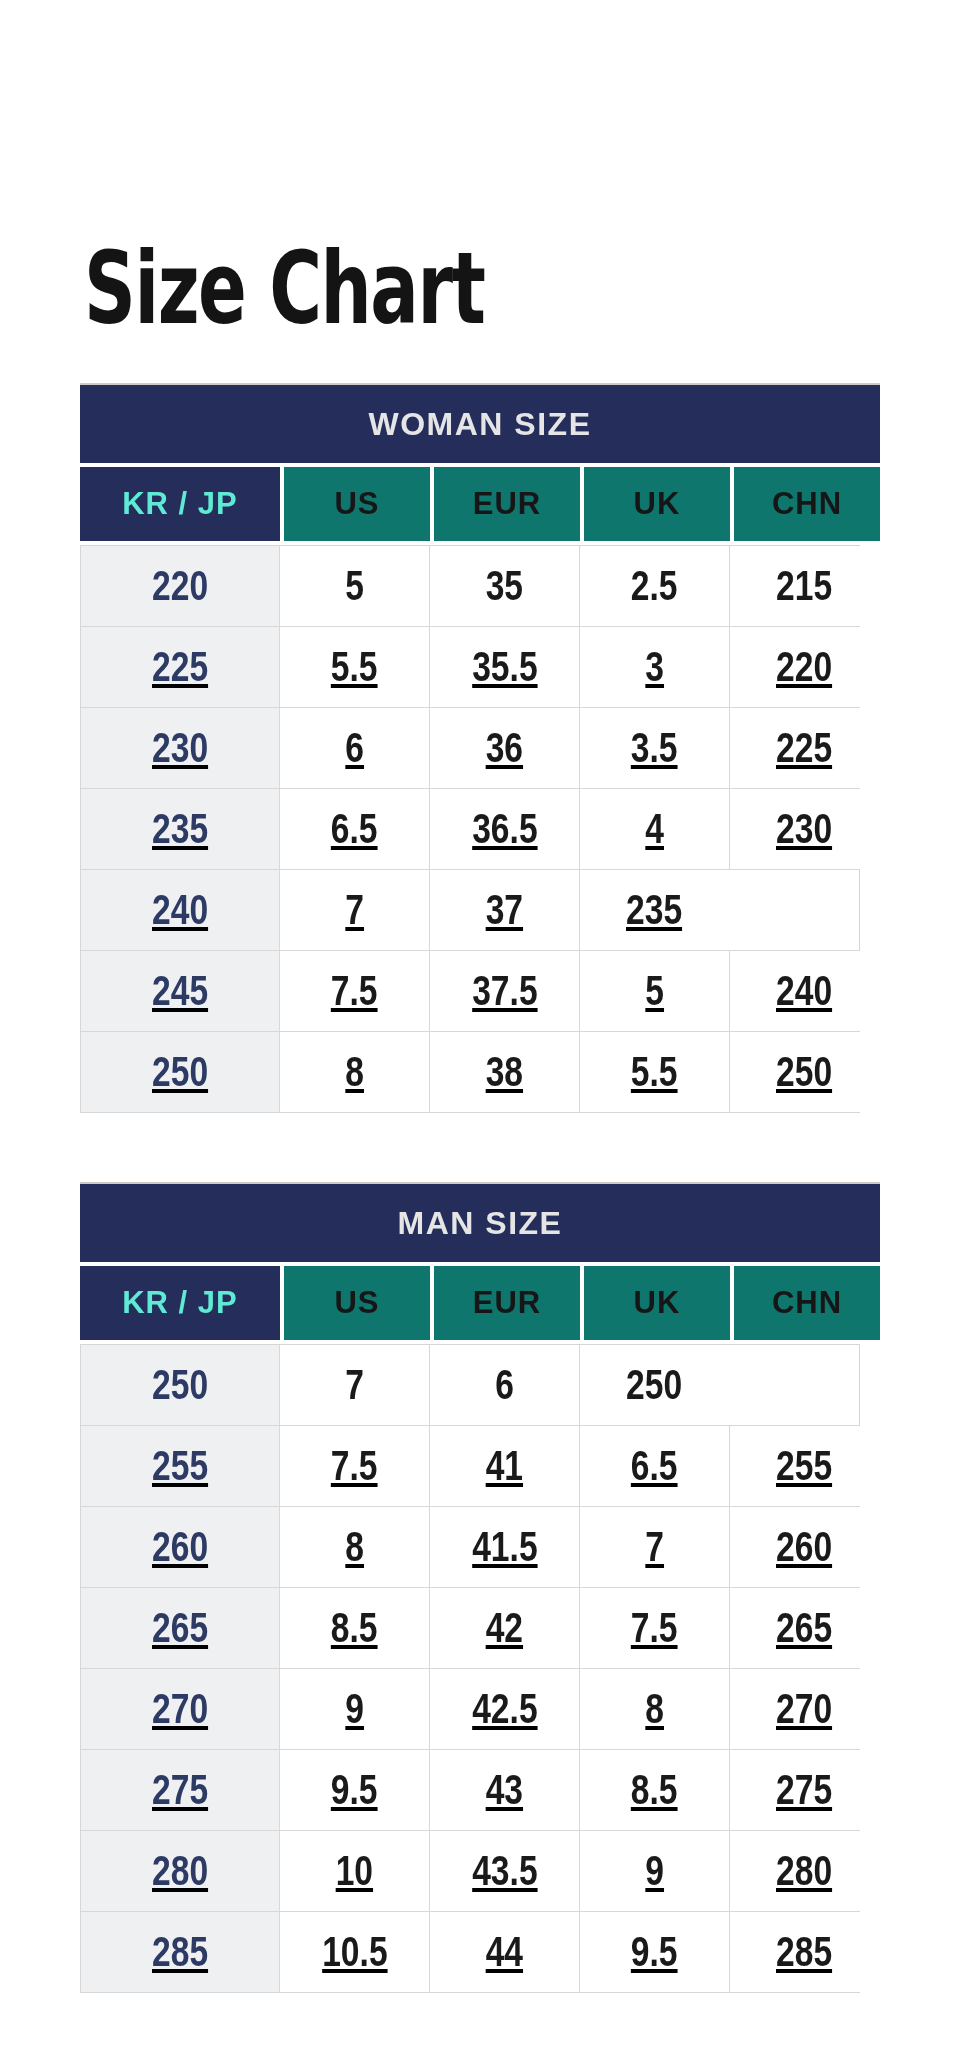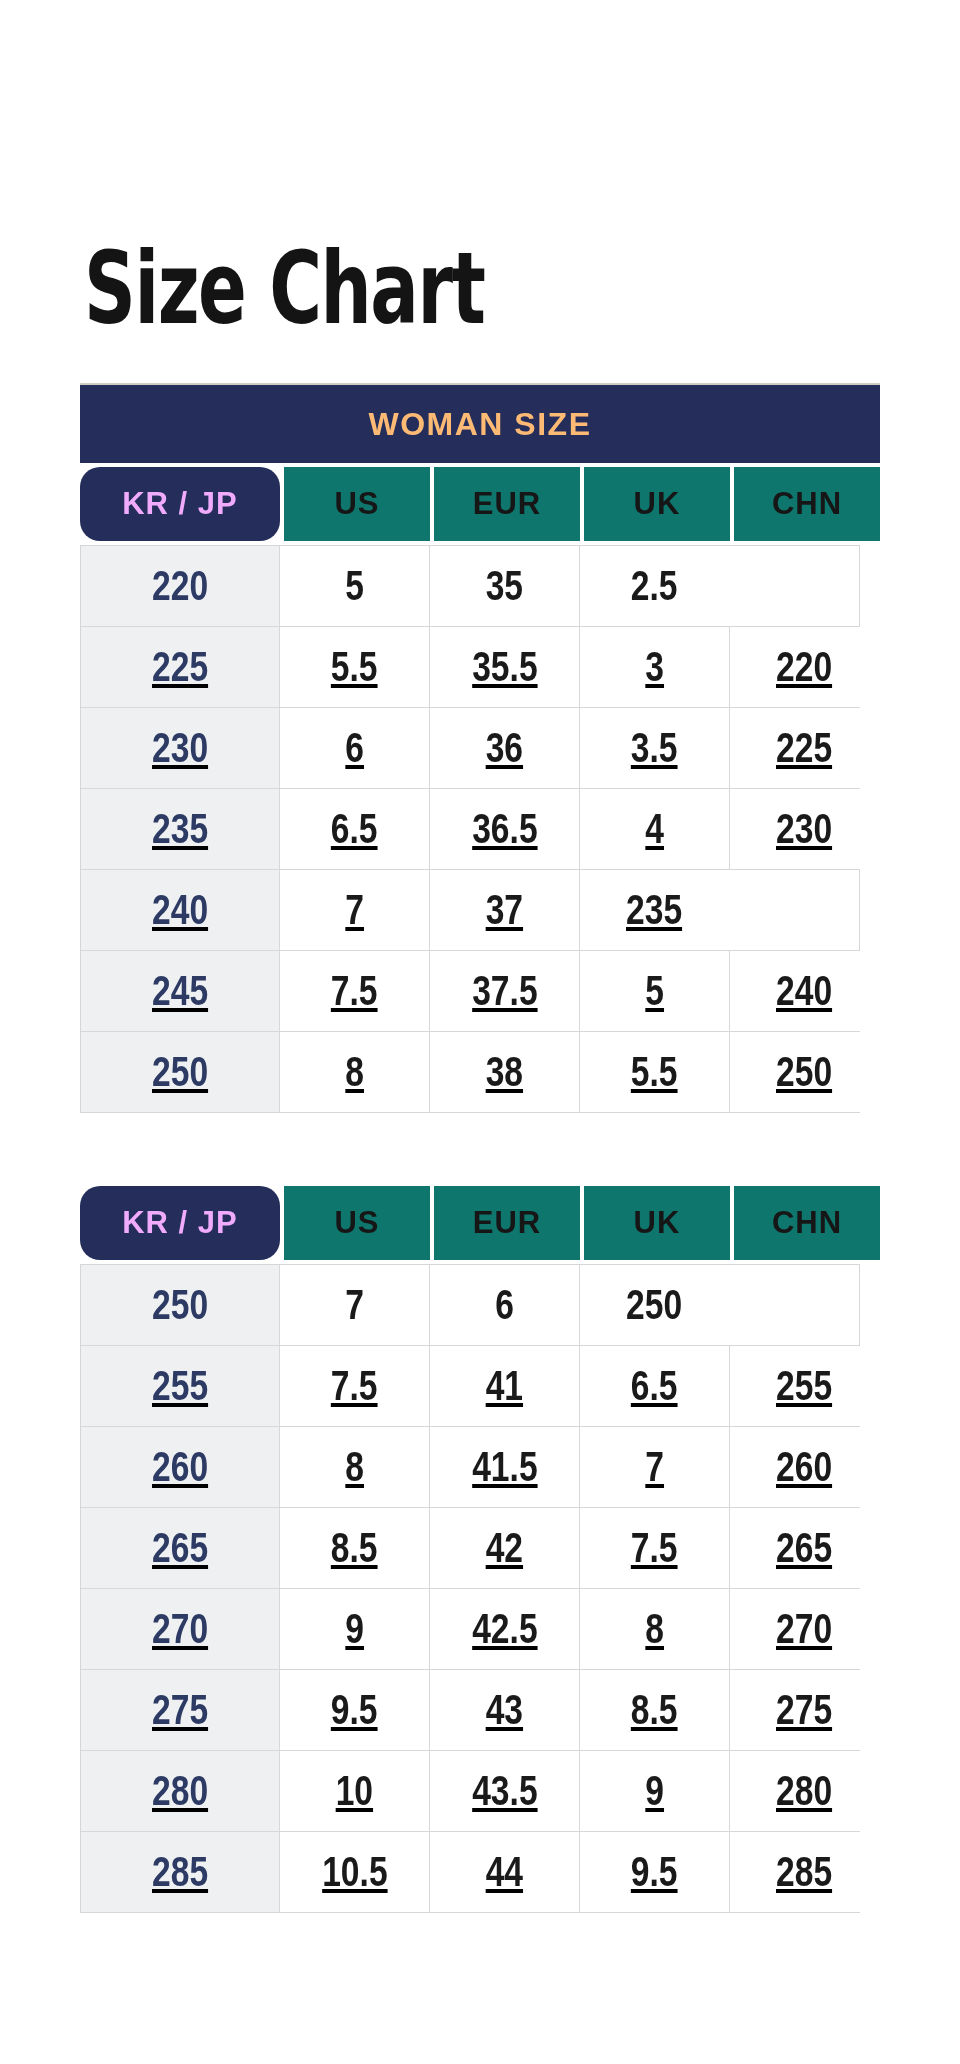--- a/index.html
+++ b/index.html
@@ -34,21 +34,21 @@
   .table-man   { top: 1182px; }
 
   .band {
     box-sizing: border-box;
     height: 80px;
     background: #252e5a;
     border-top: 2px solid #cfcac4;
     display: flex;
     align-items: center;
     justify-content: center;
-    color: #fdba74;
+    color: #e5e5e5;
     font-size: 32px;
     font-weight: bold;
     letter-spacing: 1.5px;
     white-space: nowrap;
   }
   .hrow {
     margin-top: 4px;
     display: grid;
     grid-template-columns: 200px 150px 150px 150px 150px;
     height: 74px;
@@ -61,23 +61,22 @@
     align-items: center;
     justify-content: center;
     font-size: 31px;
     font-weight: bold;
     letter-spacing: 1px;
     color: #161616;
     white-space: nowrap;
   }
   .hcell.first {
     background: #252e5a;
-    color: #f0abfc;
+    color: #5eead4;
     border-left: none;
-    border-radius: 20px;
   }
   .dgrid {
     box-sizing: border-box;
     margin-top: 4px;
     width: 780px;
     border: 1px solid #d6d6d6;
     background: #ffffff;
   }
   .drow {
     display: grid;
@@ -133,20 +132,23 @@
           </div>
           <div class="dcell">
             <span>5</span>
           </div>
           <div class="dcell">
             <span>35</span>
           </div>
           <div class="dcell">
             <span>2.5</span>
           </div>
+          <div class="dcell">
+            <span>215</span>
+          </div>
         </div>
         <div class="drow">
           <div class="dcell first">
             <span>225</span>
           </div>
           <div class="dcell">
             <span>5.5</span>
           </div>
           <div class="dcell">
             <span>35.5</span>
@@ -237,20 +239,23 @@
             <span>5.5</span>
           </div>
           <div class="dcell">
             <span>250</span>
           </div>
         </div>
       </div>
   </section>
 
   <section class="size-table table-man">
+    <div class="band">
+      <span>MAN SIZE</span>
+    </div>
     <div class="hrow">
       <div class="hcell first">KR / JP</div>
       <div class="hcell">US</div>
       <div class="hcell">EUR</div>
       <div class="hcell">UK</div>
       <div class="hcell">CHN</div>
     </div>
     <div class="dgrid">
         <div class="drow">
           <div class="dcell first">

